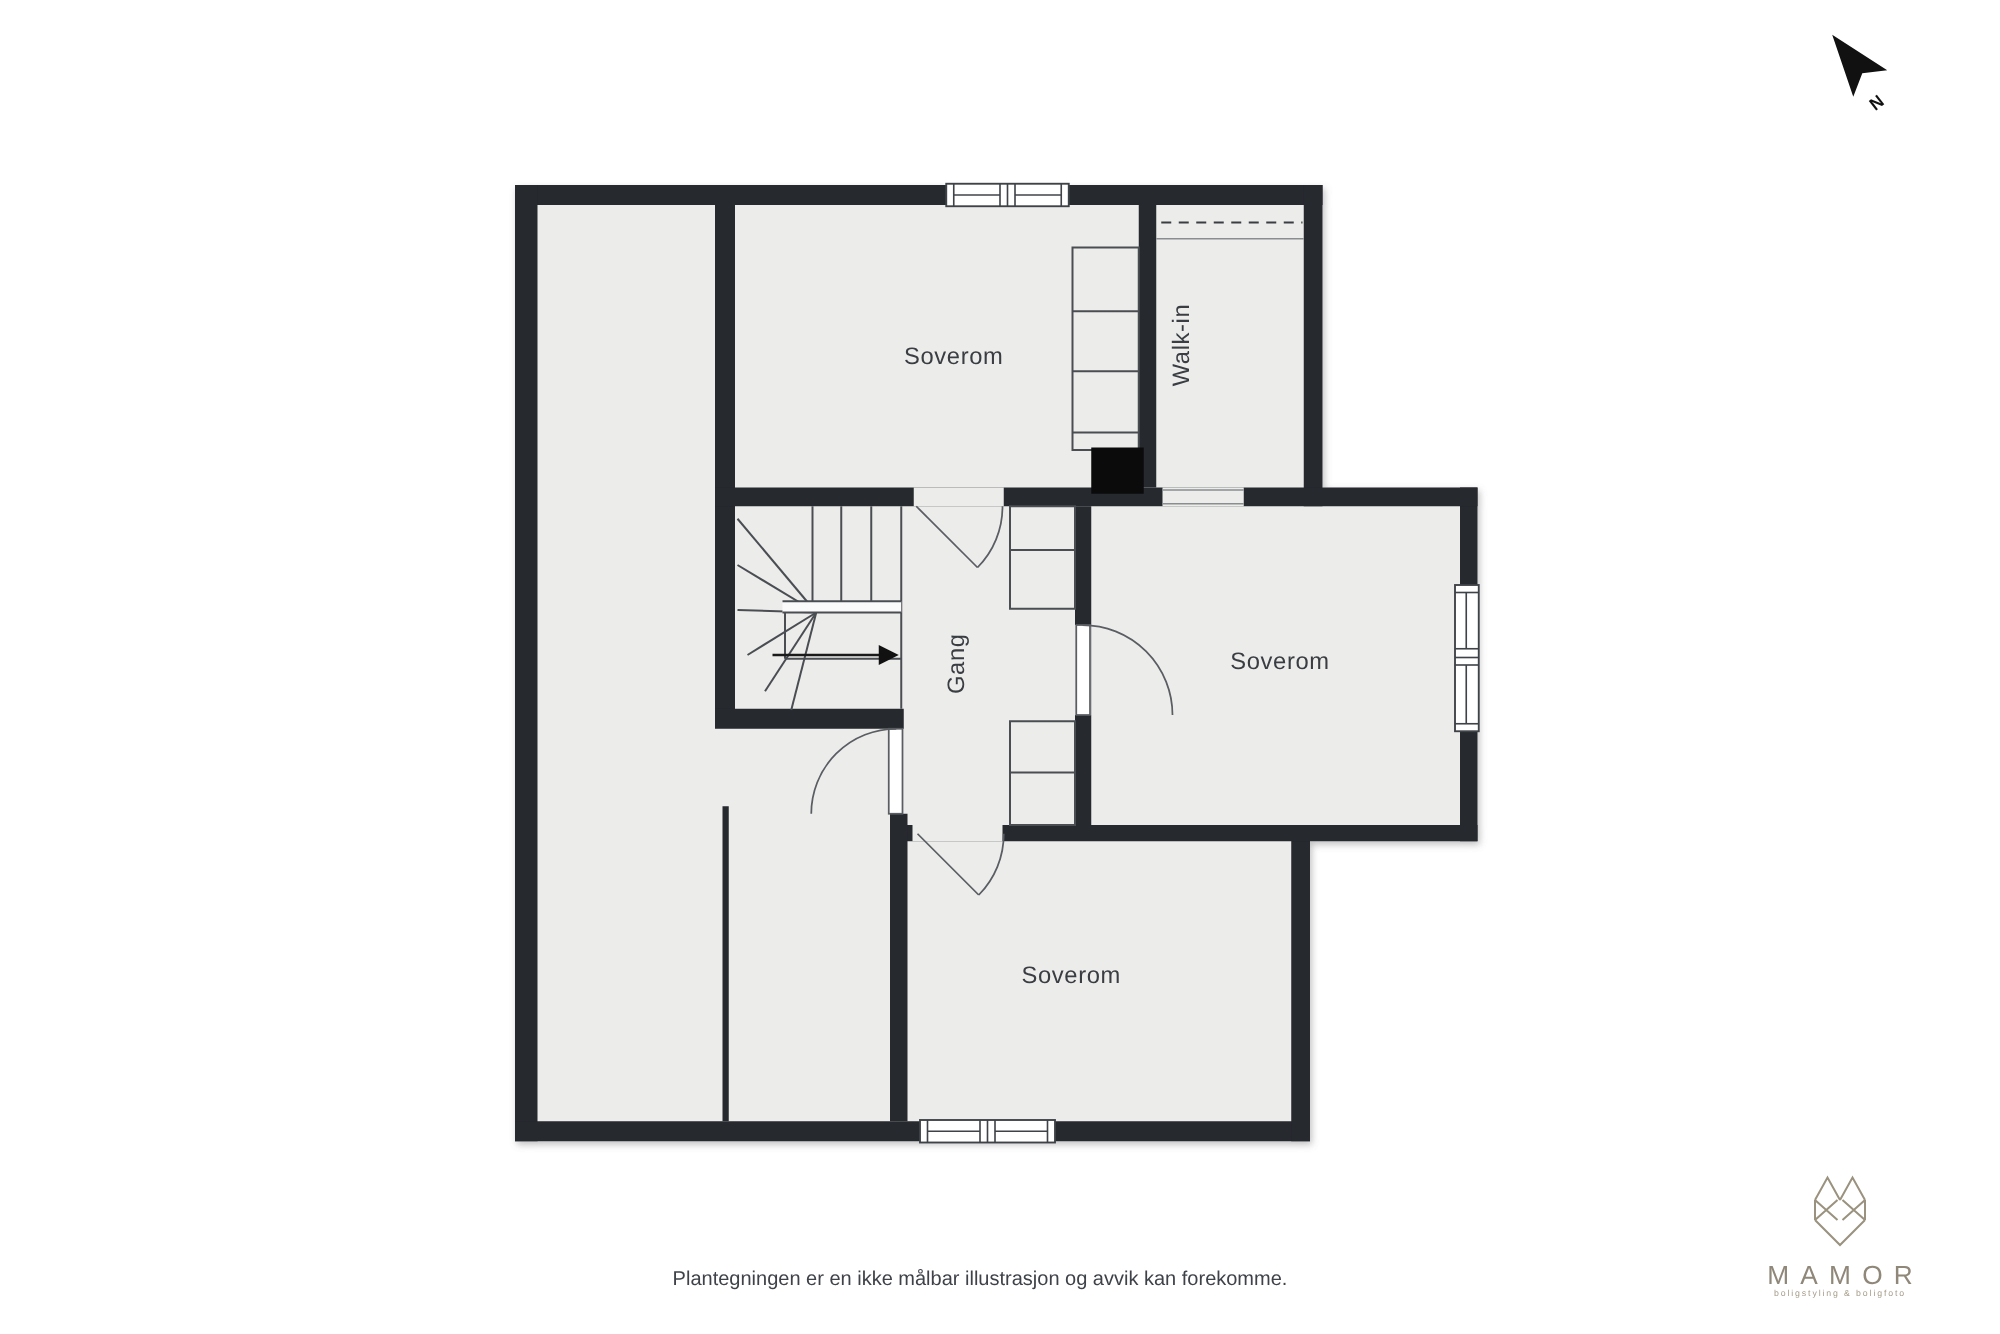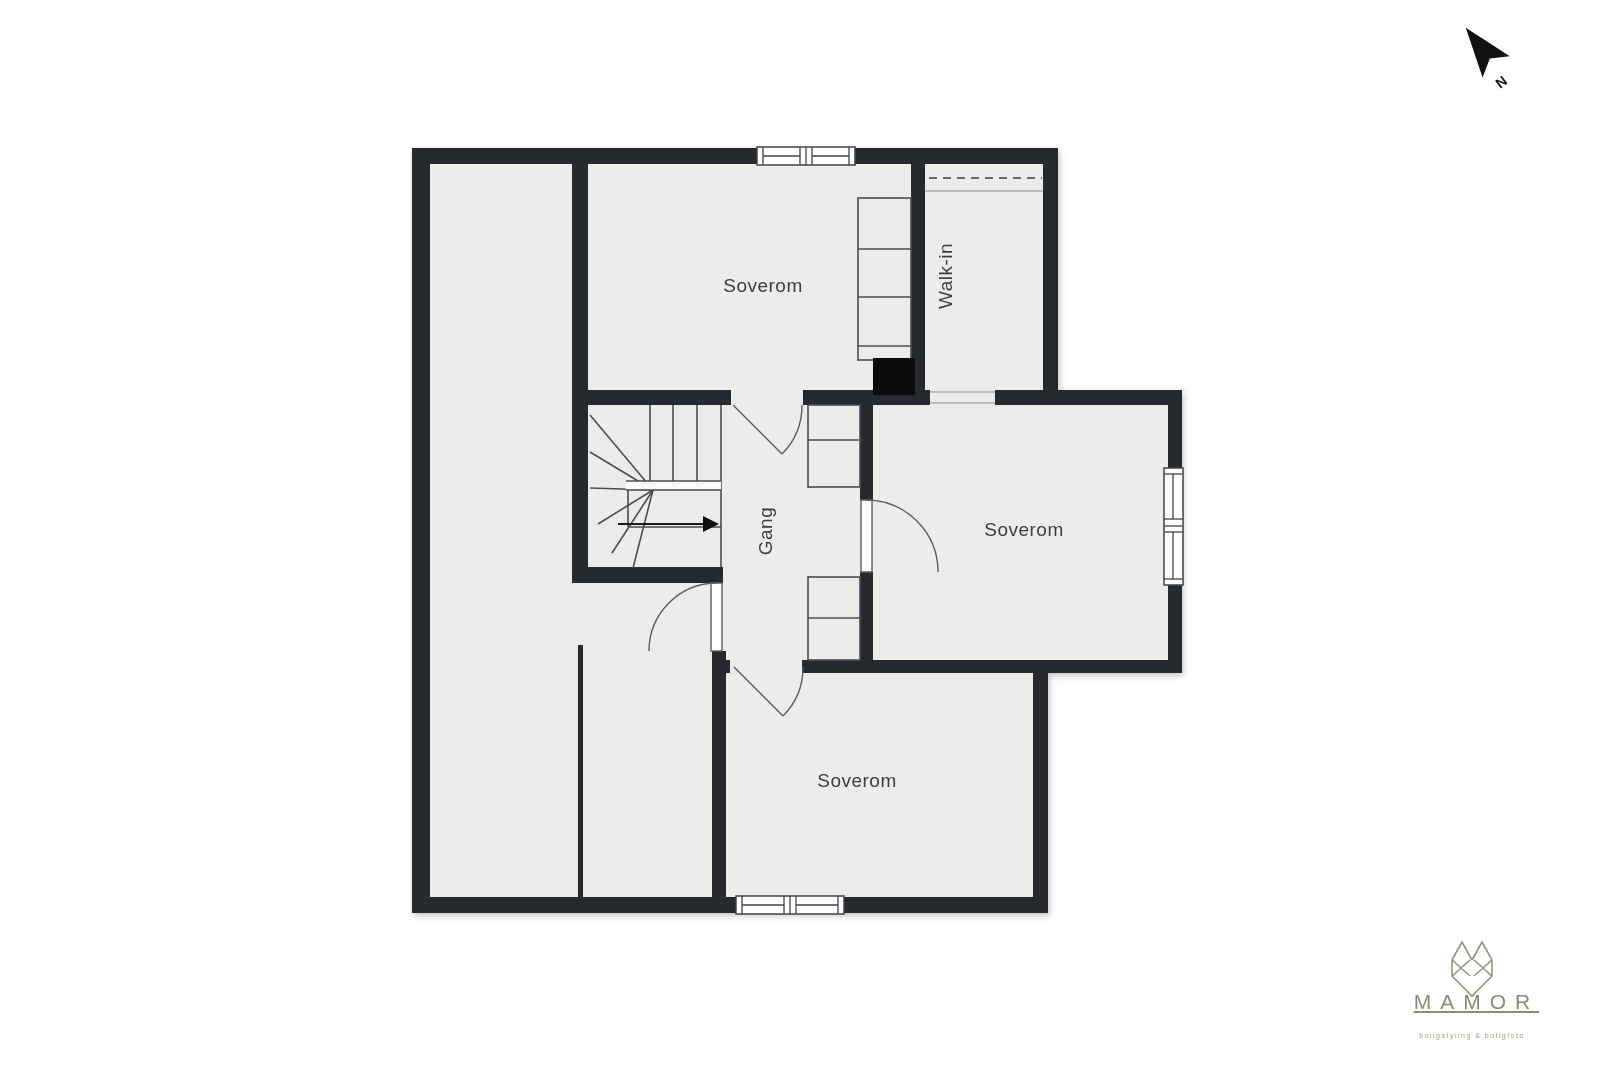--- a/index.html
+++ b/index.html
@@ -43,24 +43,23 @@
     font-size:14px;font-weight:bold;transform:rotate(-38deg);
   }
 
   .footer-disclaimer{
     position:absolute;left:784px;top:1015px;transform:translateX(-50%);
     color:var(--color-footer);font-size:16px;white-space:nowrap;
   }
 
   .logo{position:absolute;left:1472px;top:962px;width:0;height:0;}
   .logo-name{
-    position:absolute;left:0;top:28px;transform:translateX(-50%);
+    position:absolute;left:0;top:47px;transform:translateX(-50%);
     color:var(--color-logotext);font-size:21px;letter-spacing:9px;text-indent:9px;
     white-space:nowrap;
-    text-decoration:underline;
   }
   .logo-tagline{
     position:absolute;left:0;top:70px;transform:translateX(-50%);
     color:#a59c89;font-size:7px;letter-spacing:1.5px;white-space:nowrap;
   }
 </style>
 </head>
 <body>
 
 <div class="stage">
@@ -228,20 +227,21 @@
   <div class="room-label vertical" style="left:766px;top:531px;">Gang</div>
 
   <div class="room-label" style="left:1024px;top:530px;">Soverom</div>
 
   <div class="room-label" style="left:857px;top:781px;">Soverom</div>
 
   
   <div class="compass-n">N</div>
 
   
+  <div class="footer-disclaimer">Plantegningen er en ikke målbar illustrasjon og avvik kan forekomme.</div>
 
   
   <div class="logo">
     <div class="logo-name">MAMOR</div>
     <div class="logo-tagline">boligstyling &amp; boligfoto</div>
   </div>
 
 </div>
 
 </body></html>

